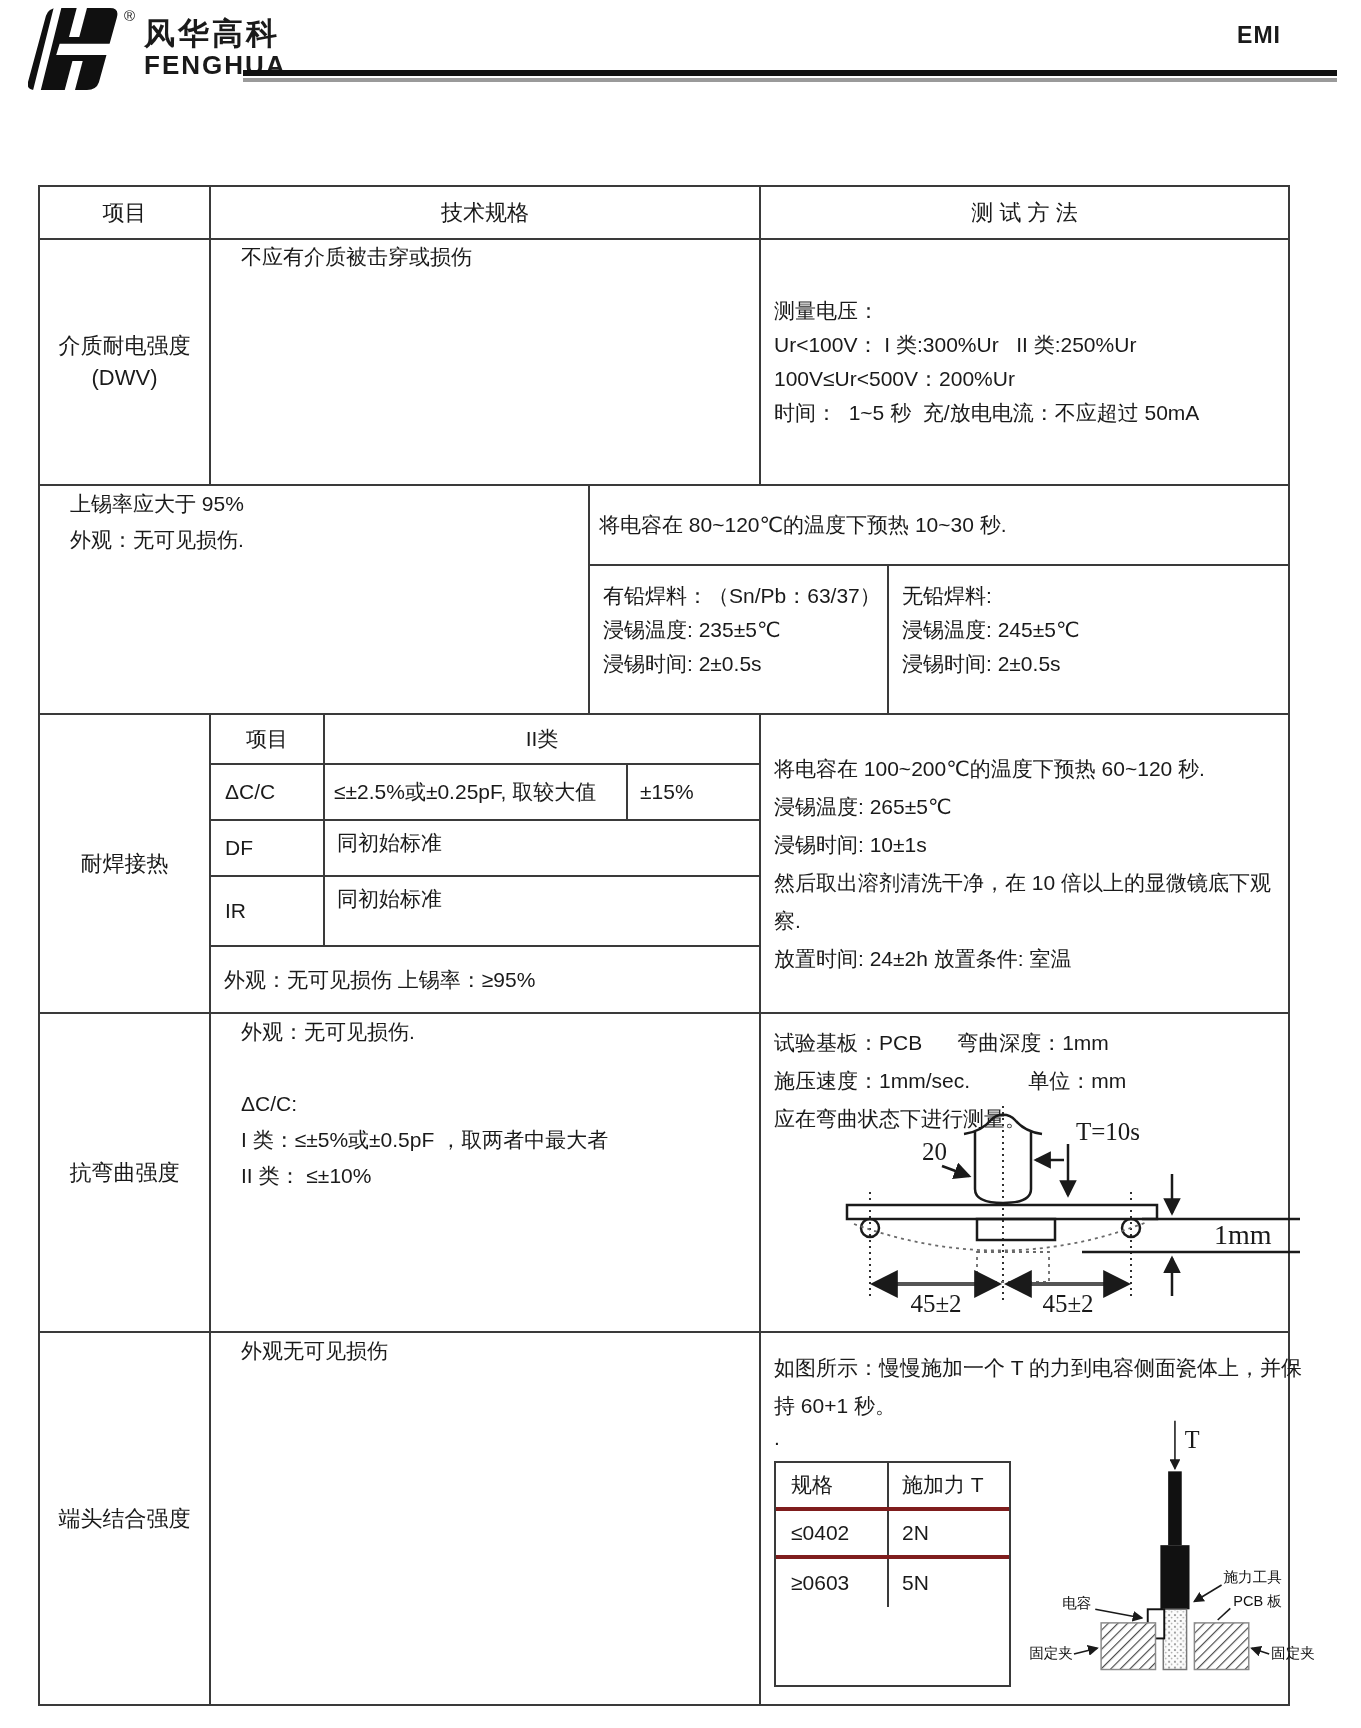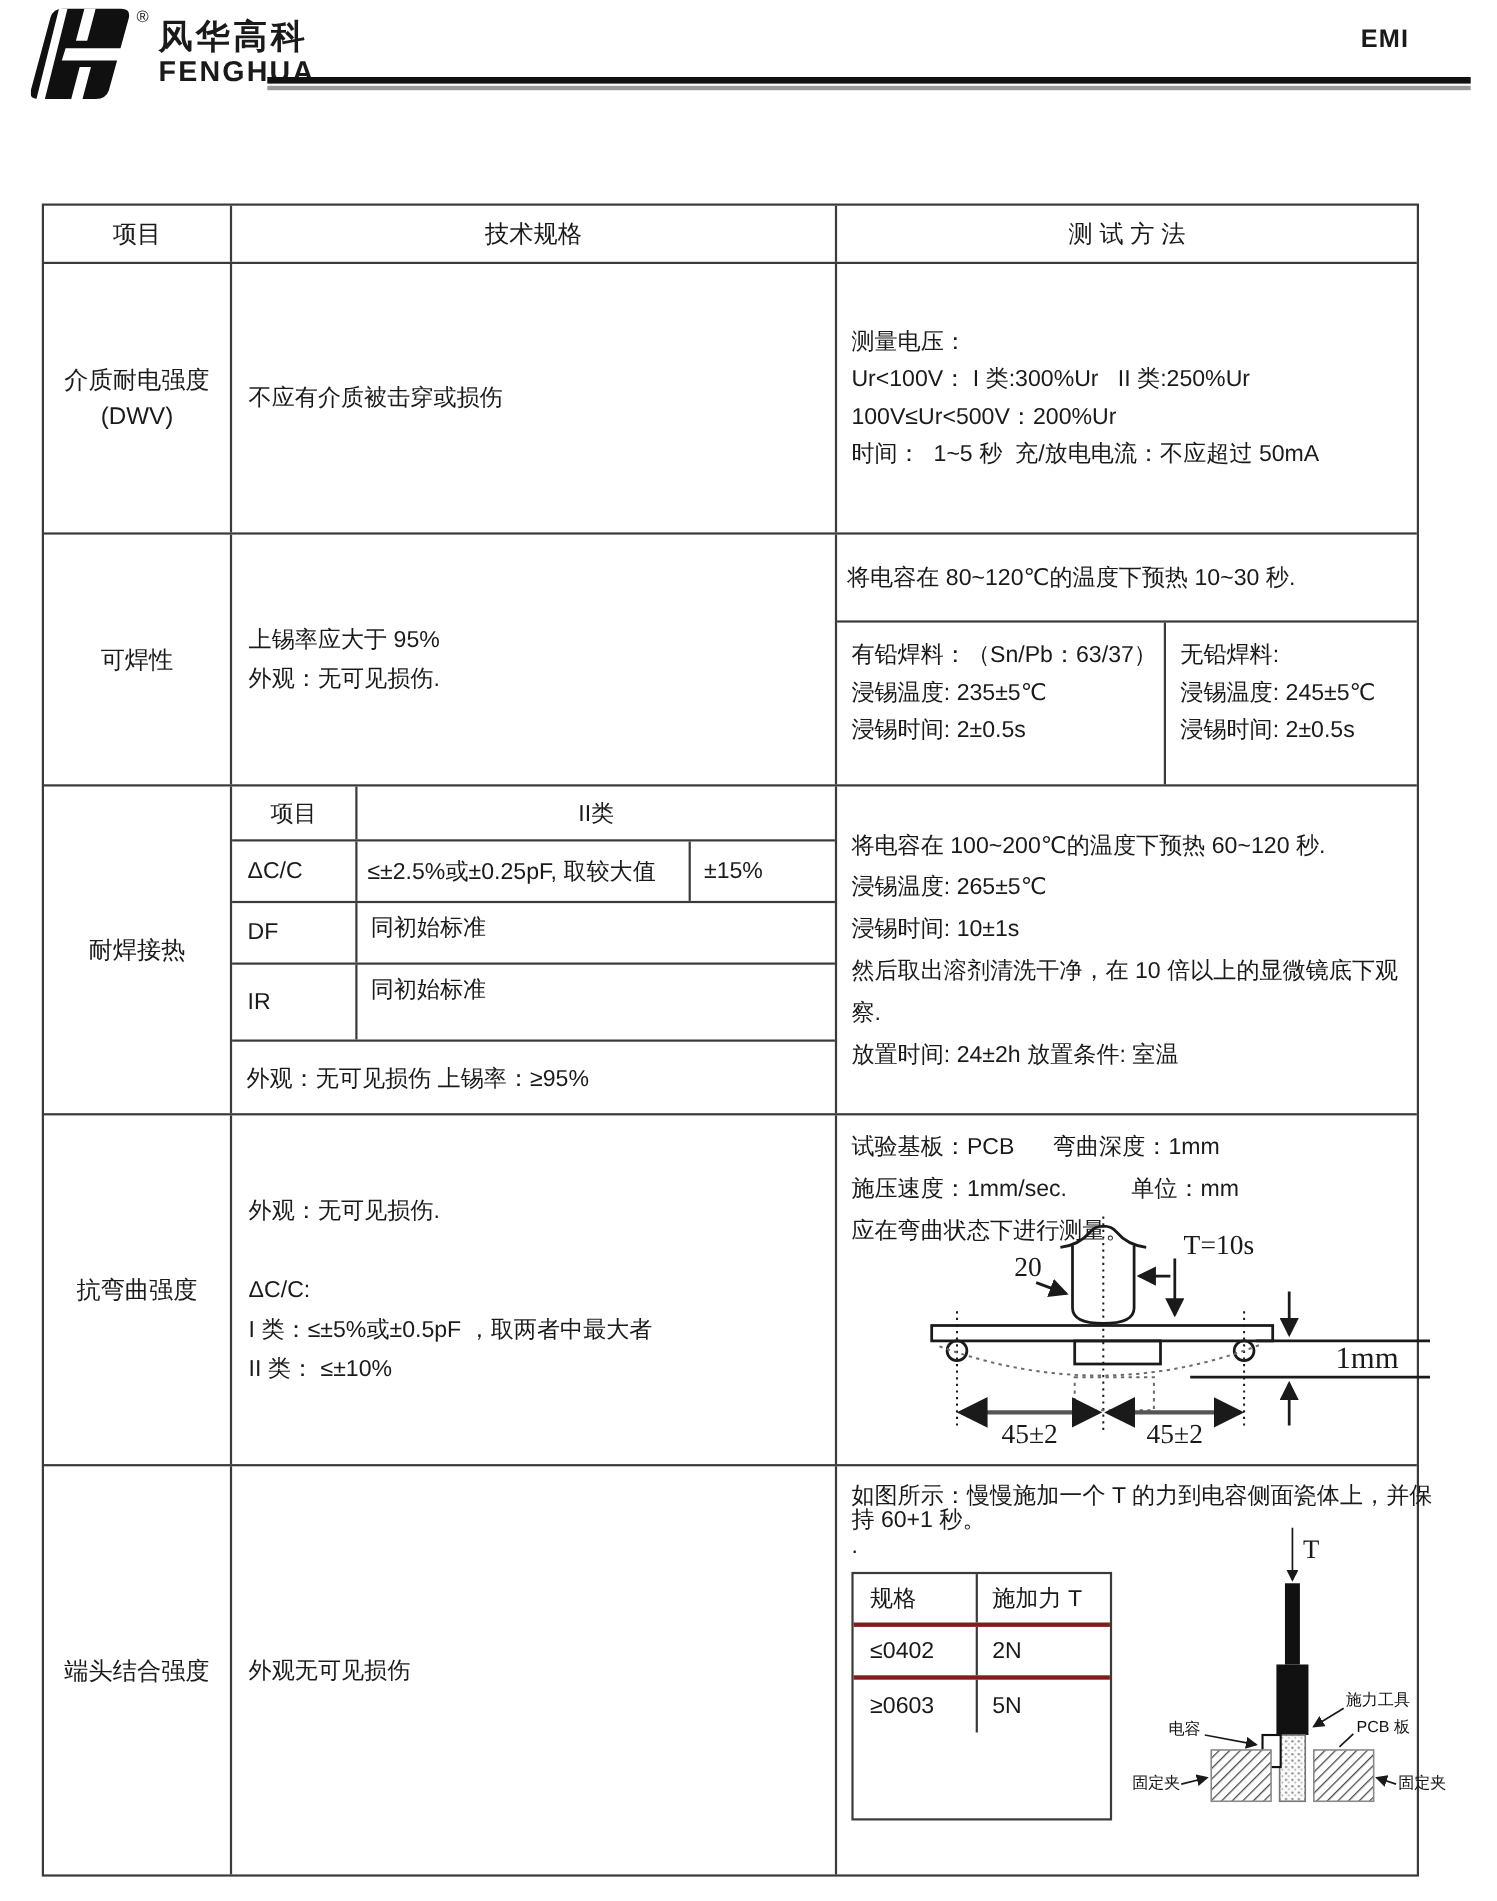--- a/index.html
+++ b/index.html
@@ -39,21 +39,21 @@
   .r-head{height:53px}
   .r-dwv{height:246px}
   .r-solder{height:229px}
   .r-heat{height:299px}
   .r-bend{height:319px}
   .r-term{height:371px}
 
   .hcell{display:flex;align-items:center;justify-content:center;font-size:22px}
   .item-cell{display:flex;align-items:center;justify-content:center;text-align:center;
              white-space:pre-wrap;font-size:22px;line-height:32px;padding:0 4px}
-  .spec-cell{display:flex;align-items:center;padding-left:15px}
+  .spec-cell{display:flex;align-items:flex-start;padding-left:30px}
   .method-cell{display:flex;align-items:center;padding-left:13px}
   .prewrap{white-space:pre-wrap}
   .lh34{line-height:34px}
   .lh36{line-height:36px}
   .lh38{line-height:38px}
 
   
   .col{display:flex;flex-direction:column}
   .preheat{height:80px;border-bottom:2px solid #3a3a3a;display:flex;align-items:center;
            padding-left:9px;flex:none}
@@ -72,21 +72,21 @@
   .nt-head .nt-c1,.nt-head .nt-c2,.nt-head .nt-c3{justify-content:center;padding-left:0}
   .nt-c23{flex:1;padding:8px 0 0 12px}
   .nt-footer{flex:1;display:flex;align-items:center;padding-left:13px}
 
   
   .bend-method{padding:10px 0 0 13px}
   .bend-svg{width:470px;height:225px;display:block;margin:-46px 0 0 68px}
 
   
   .term-method{padding:16px 0 0 13px}
-  .term-text{width:536px;line-height:22px;white-space:pre-wrap}
+  .term-text{width:536px;line-height:38px;white-space:pre-wrap}
   .term-dot{line-height:26px}
   .term-body{display:flex;margin-top:4px}
   .force-table{width:237px;flex:none;border:2px solid #3a3a3a;display:flex;flex-direction:column;margin-top:6px}
   .ft-row{display:flex;border-bottom:4px solid #7f1d1d;height:48px;flex:none}
   .ft-row:last-child{border-bottom:none}
   .ft-c1{width:113px;flex:none;border-right:2px solid #3a3a3a;display:flex;align-items:center;padding-left:15px}
   .ft-c2{flex:1;display:flex;align-items:center;padding-left:13px}
   .term-svg{width:292px;height:272px;flex:none;display:block;margin:-40px 0 0 16px}
 
   
@@ -142,21 +142,20 @@
       </div>
       <div class="td c-method method-cell">
         <div class="prewrap lh34">测量电压：
 Ur&lt;100V： I 类:300%Ur   II 类:250%Ur
 100V≤Ur&lt;500V：200%Ur
 时间：  1~5 秒  充/放电电流：不应超过 50mA</div>
       </div>
     </div>
 
     <div class="tr r-solder">
-      <div class="td c-item item-cell">可焊性</div>
       <div class="td c-spec spec-cell">
         <div class="prewrap lh36">上锡率应大于 95%
 外观：无可见损伤.</div>
       </div>
       <div class="td c-method col">
         <div class="preheat">将电容在 80~120℃的温度下预热 10~30 秒.</div>
         <div class="solder-split">
           <div class="s-left prewrap lh34">有铅焊料：（Sn/Pb：63/37）
 浸锡温度: 235±5℃
 浸锡时间: 2±0.5s</div>

